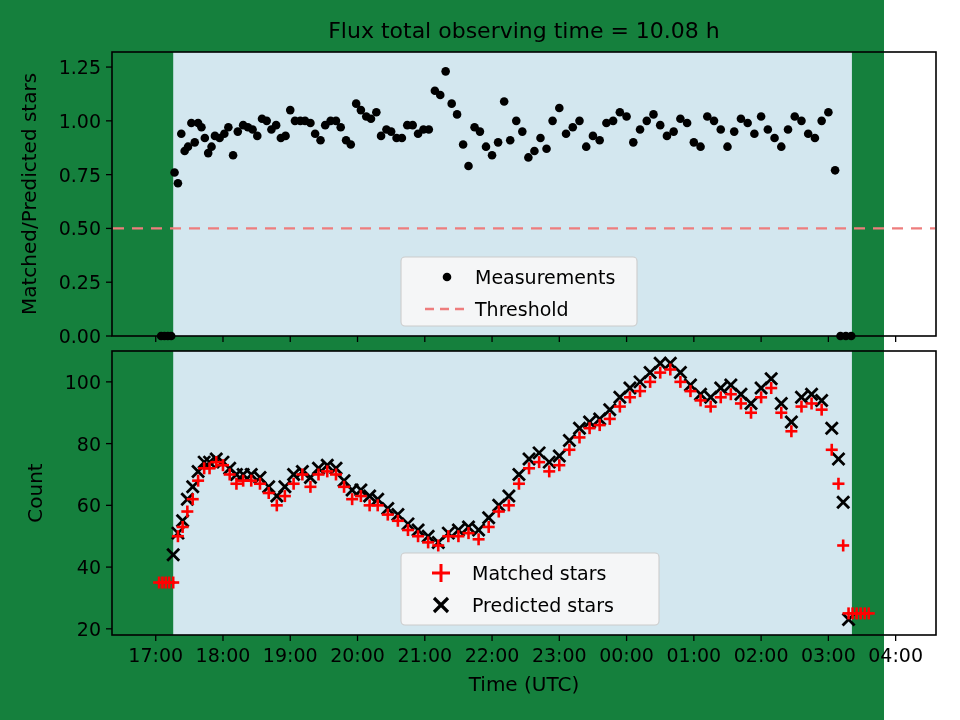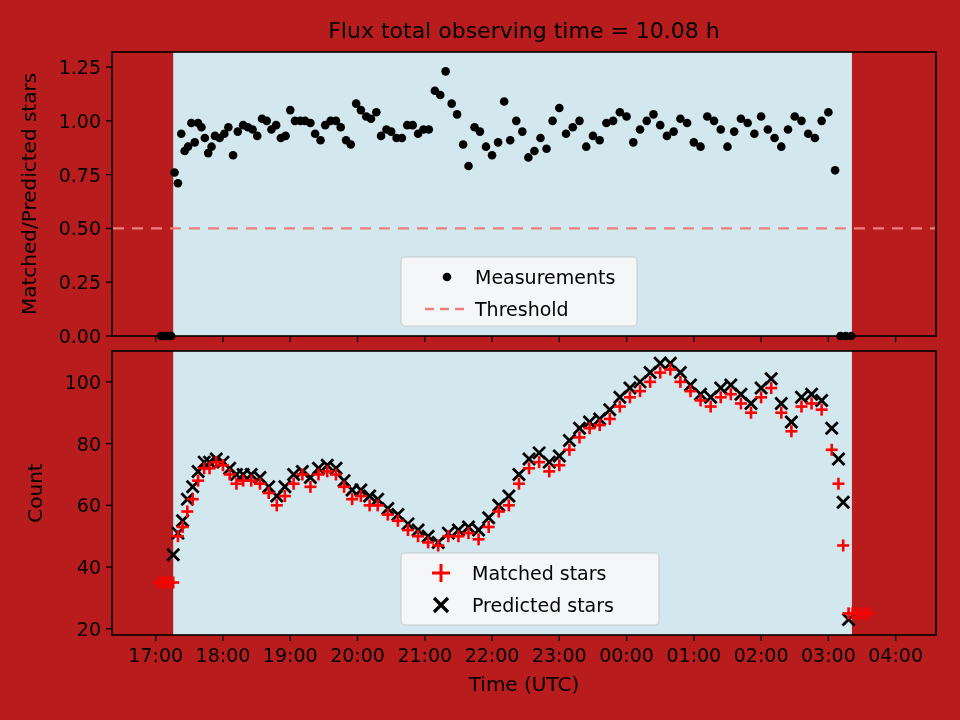--- a/index.html
+++ b/index.html
@@ -10,23 +10,23 @@
   body {
     width: 960px;
     height: 720px;
     font-family: "DejaVu Sans", sans-serif;
     overflow: hidden;
     position: relative;
   }
   #figure {
     position: absolute;
     left: 0; top: 0;
-    width: 960px;
+    width: 884px;
     height: 720px;
-    background: #b91c1c;
+    background: #15803d;
   }
   svg { display: block; }
   .ax-frame {
     fill: none;
     stroke: #000000;
     stroke-width: 1.6;
   }
   .tick-line {
     stroke: #000000;
     stroke-width: 1.3;

